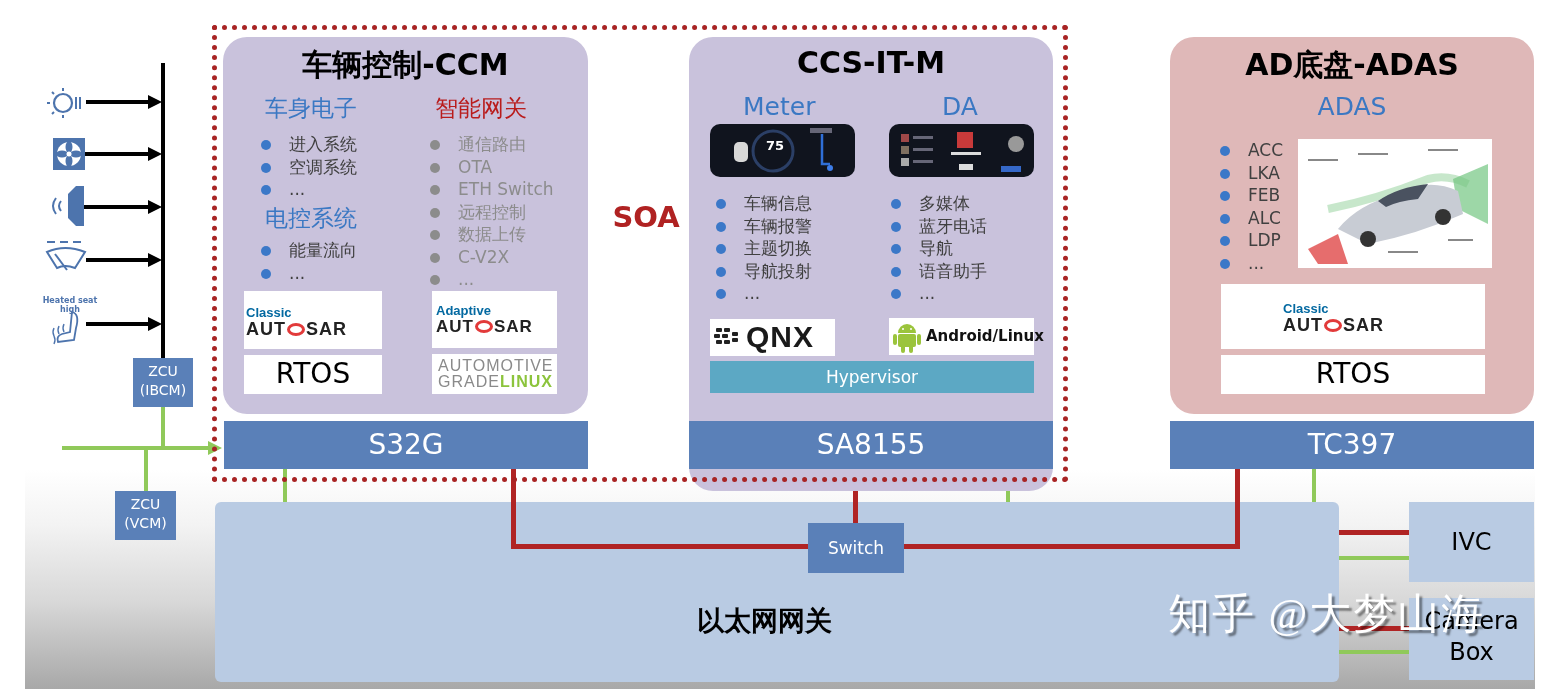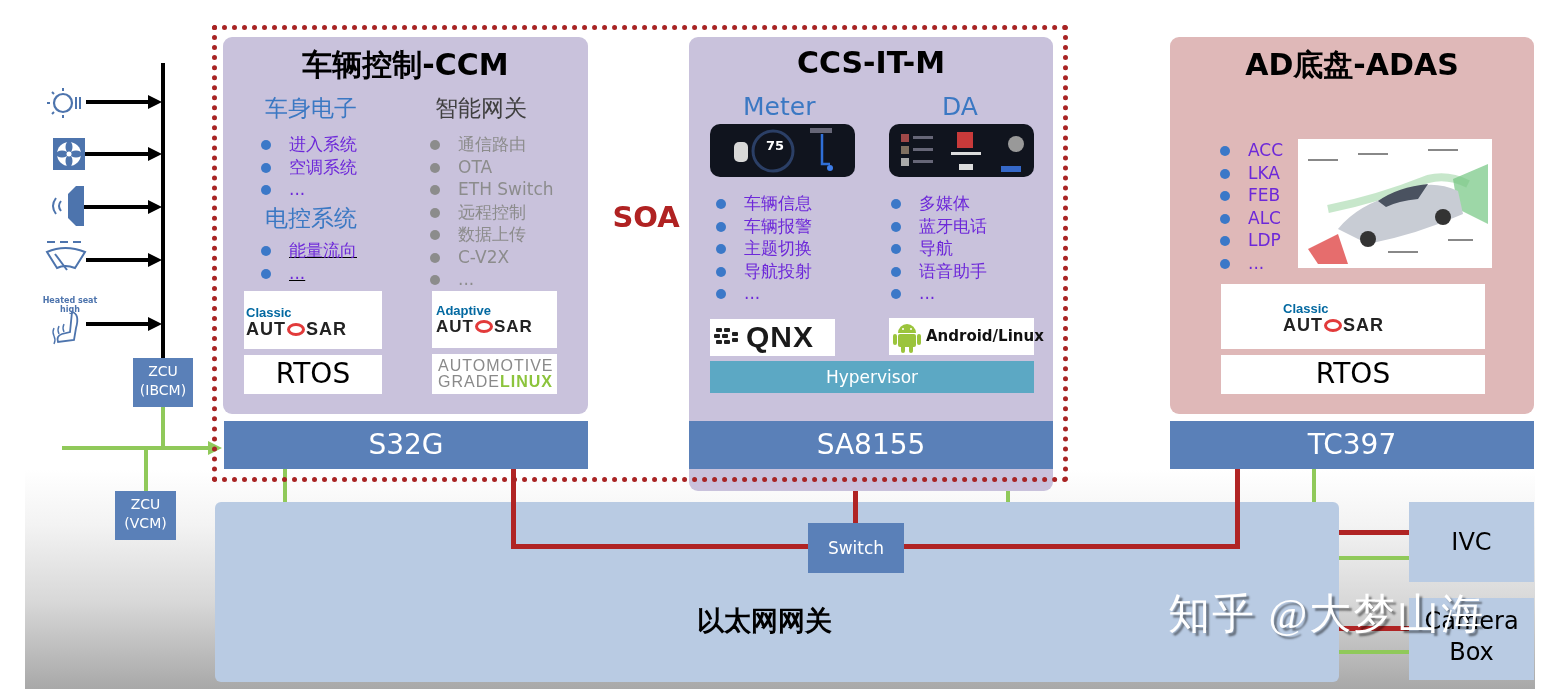--- a/index.html
+++ b/index.html
@@ -8,35 +8,35 @@
 
   .bg-grad { position: absolute; left: 25px; top: 470px; width: 1510px; height: 219px;
     background: linear-gradient(to bottom, #ffffff 0%, #f3f3f3 25%, #d8d8d8 60%, #a8a8a8 100%); }
 
   
   .soa-border { position: absolute; left: 212px; top: 25px; width: 856px; height: 457px;
     border: 5px dotted #a82424; border-radius: 2px; }
   .soa-label { position: absolute; left: 608px; top: 200px; width: 76px; text-align: center;
     color: #b02222; font-weight: bold; font-size: 29px; font-family: "DejaVu Sans", sans-serif; }
 
-  .panel { position: absolute; border-radius: 9px; }
+  .panel { position: absolute; border-radius: 24px; }
   .panel.purple { background: #c9c2dc; }
   .panel.pink { background: #dfb8b8; }
 
   .panel-title { position: absolute; left: 0; right: 0; text-align: center; font-weight: bold;
     font-size: 30px; color: #000; }
 
   .chip { position: absolute; height: 48px; background: #5a80b8; color: #fff; text-align: center;
     line-height: 48px; font-size: 28px; }
 
   .sub-head { position: absolute; font-size: 23px; color: #3b78c3; }
-  .sub-head.gray { color: #404040; }
+  .sub-head.gray { color: #b91c1c; }
 
   ul.blist { position: absolute; list-style: none; }
-  ul.blist li { position: relative; padding-left: 30px; font-size: 17px; line-height: 22.5px; color: #6d28d9; }
+  ul.blist li { position: relative; padding-left: 30px; font-size: 17px; line-height: 22.5px; color: #404040; }
   ul.blist li::before { content: ""; position: absolute; left: 2px; top: 7px; width: 10px; height: 10px;
     border-radius: 50%; background: #3b78c8; }
   ul.blist.gray li { color: #8c8c8c; }
   ul.blist.gray li::before { background: #8c8c8c; }
 
   .whitebox { position: absolute; background: #ffffff; }
   .autosar-sub { position: absolute; font-size: 13px; font-weight: bold; color: #0369a1; font-family: "Liberation Sans", sans-serif; }
   .autosar-main { position: absolute; font-size: 18px; font-weight: bold; color: #222; letter-spacing: 1px; font-family: "Liberation Sans", sans-serif; }
   .autosar-main .o { display: inline-block; width: 18px; height: 13px; border: 3px solid #e23a3a; border-radius: 50%; vertical-align: -1px; margin: 0 1px; }
   .rtos { position: absolute; left: 0; right: 0; text-align: center; font-size: 28px; color: #000; font-family: "DejaVu Sans", sans-serif; }
@@ -181,21 +181,21 @@
 
 <div class="panel purple" style="left:223px;top:37px;width:365px;height:377px;">
   <div class="panel-title" style="top:8px;">车辆控制-CCM</div>
   <div class="sub-head" style="left:42px;top:56px;">车身电子</div>
   <ul class="blist" style="left:36px;top:96px;">
     <li>进入系统</li>
     <li>空调系统</li>
     <li>...</li>
   </ul>
   <div class="sub-head" style="left:42px;top:166px;">电控系统</div>
-  <ul class="blist" style="left:36px;top:202px;text-decoration:underline;">
+  <ul class="blist" style="left:36px;top:202px;">
     <li>能量流向</li>
     <li>...</li>
   </ul>
   <div class="sub-head gray" style="left:212px;top:56px;">智能网关</div>
   <ul class="blist gray" style="left:205px;top:96px;">
     <li>通信路由</li>
     <li>OTA</li>
     <li>ETH Switch</li>
     <li>远程控制</li>
     <li>数据上传</li>
@@ -295,20 +295,21 @@
     <circle cx="10" cy="8" r="1" fill="#fff"></circle>
       <circle cx="18" cy="8" r="1" fill="#fff"></circle>
   </svg>
   <div class="android-text" style="left:37px;top:9px;">Android/Linux</div>
 </div>
 <div class="hypervisor">Hypervisor</div>
 <div class="chip" style="left:689px;top:421px;width:364px;">SA8155</div>
 
 <div class="panel pink" style="left:1170px;top:37px;width:364px;height:377px;">
   <div class="panel-title" style="top:8px;">AD底盘-ADAS</div>
+  <div class="sub-head" style="left:0;right:0;text-align:center;top:55px;font-size:25px;">ADAS</div>
   <ul class="blist" style="left:48px;top:102px;">
     <li>ACC</li>
     <li>LKA</li>
     <li>FEB</li>
     <li>ALC</li>
     <li>LDP</li>
     <li>...</li>
   </ul>
 </div>
 

